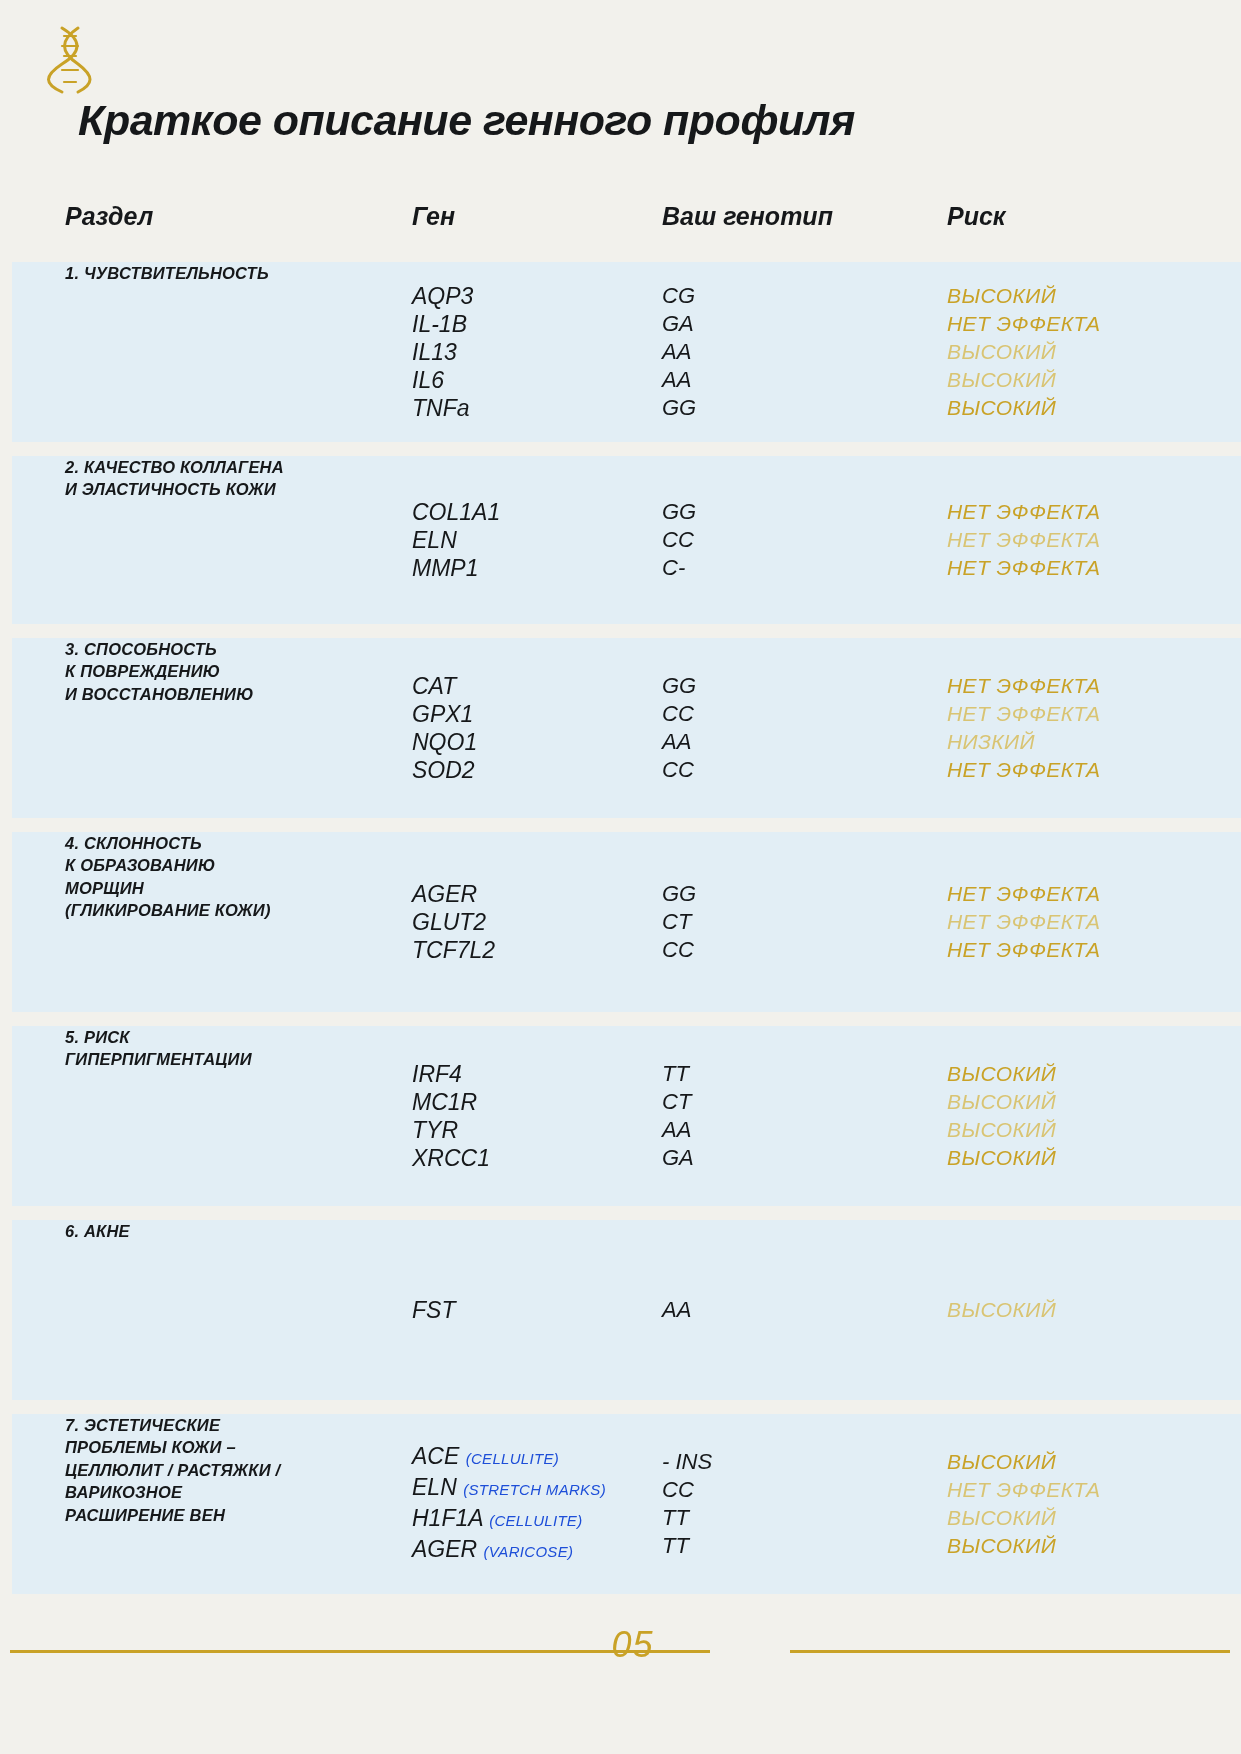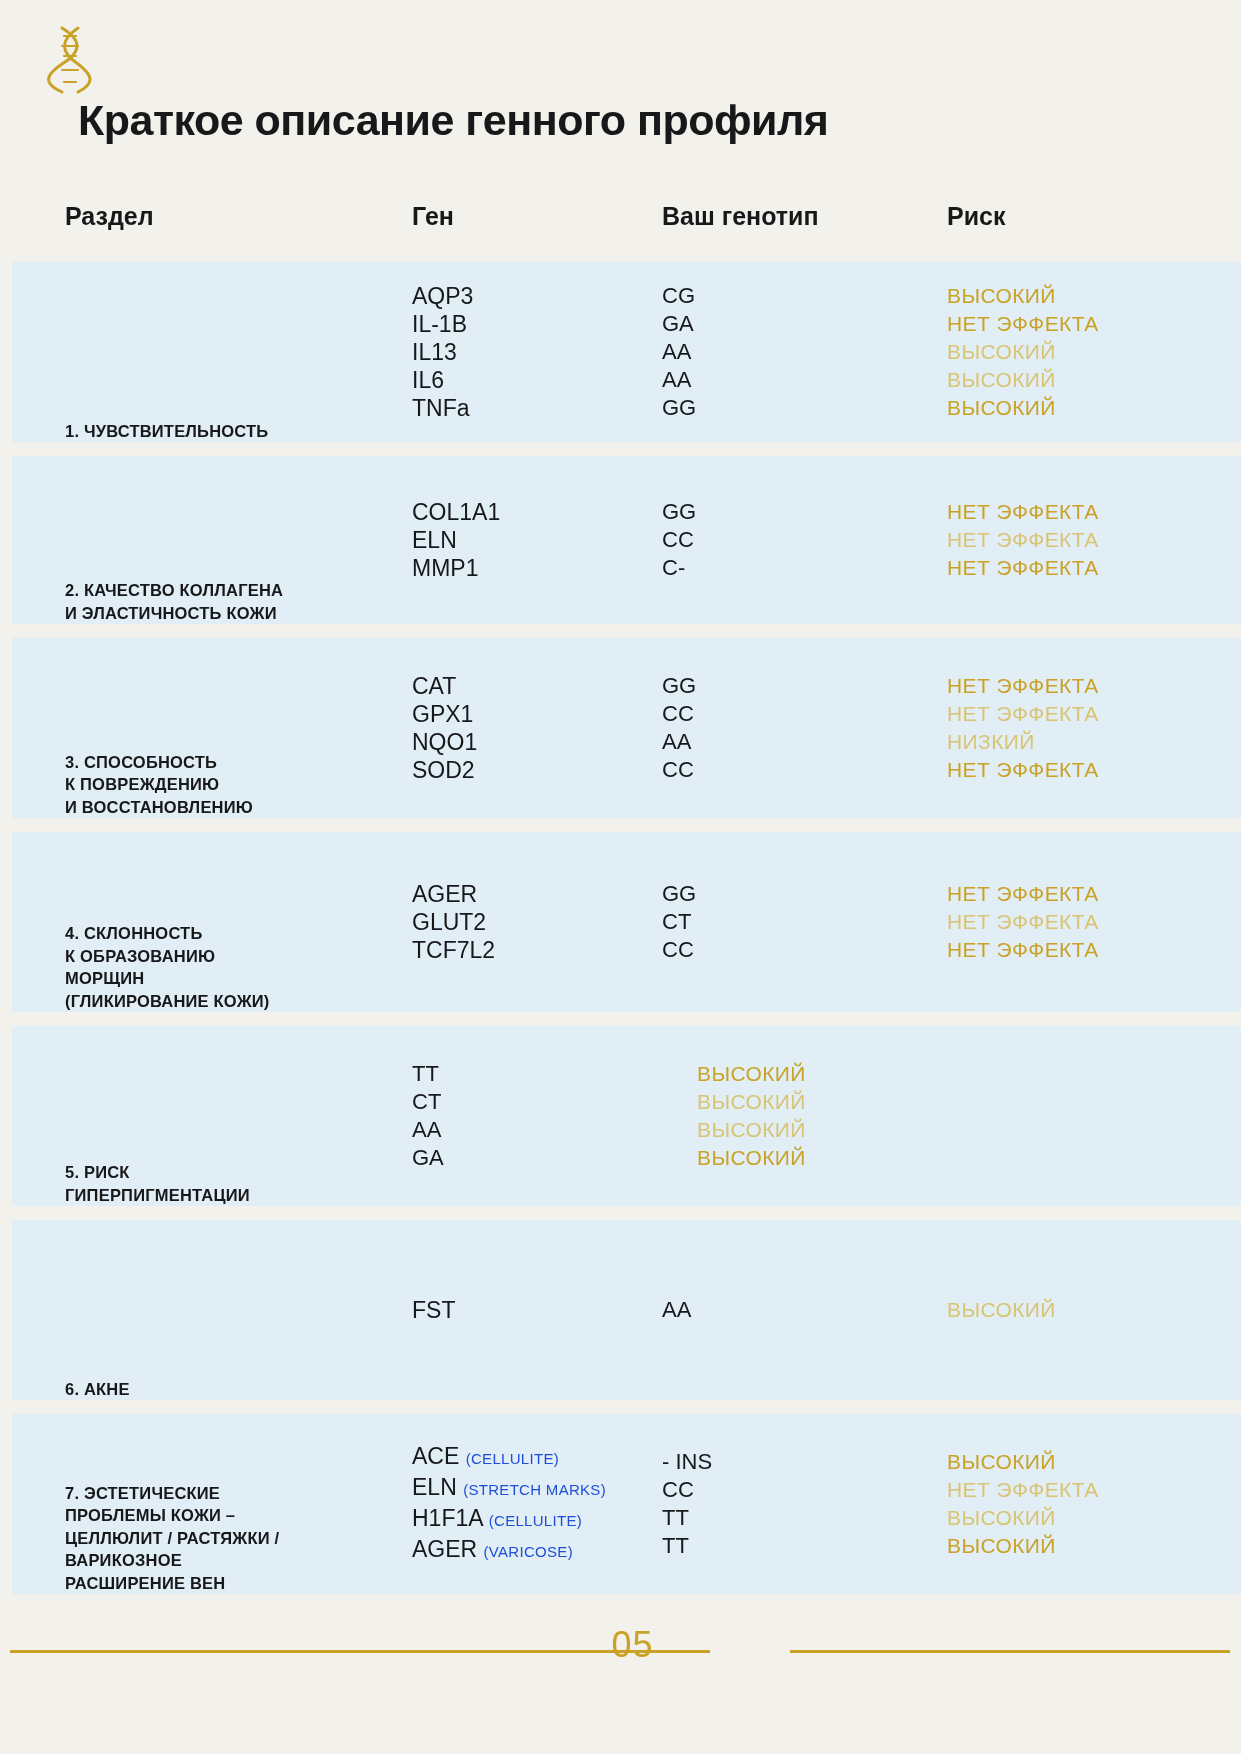--- a/index.html
+++ b/index.html
@@ -12,20 +12,21 @@
     background: #f2f1ec;
     font-family: "Liberation Sans", sans-serif;
     position: relative;
     overflow: hidden;
   }
   .page {
     position: relative;
     width: 1241px;
     height: 1306px;
     background: #f2f1ec;
+    font-style: italic;
   }
 
   
   .logo {
     position: absolute;
     left: 42px;
     top: 24px;
     width: 58px;
     height: 72px;
   }
@@ -70,21 +71,21 @@
     display: flex;
     margin-bottom: 14px;
     box-sizing: border-box;
   }
   .band .cell { box-sizing: border-box; }
 
   .cell.section {
     width: 400px;
     padding-left: 53px;
     display: flex;
-    align-items: flex-end;
+    align-items: flex-start;
   }
   .section-text {
     font-size: 16.5px;
     font-weight: bold;
     color: #16181a;
     line-height: 1.36;
     letter-spacing: 0.2px;
     text-transform: uppercase;
     white-space: pre-line;
   }
@@ -293,20 +294,26 @@
         <div class="risk-line risk-low">НЕТ ЭФФЕКТА</div>
         <div class="risk-line risk-none">НЕТ ЭФФЕКТА</div>
       </div>
     </div>
 
     <div class="band h5">
       <div class="cell section">
         <div class="section-text">5. РИСК
 ГИПЕРПИГМЕНТАЦИИ</div>
       </div>
+      <div class="cell genes stack">
+        <div class="gene-line"><span>IRF4</span></div>
+        <div class="gene-line"><span>MC1R</span></div>
+        <div class="gene-line"><span>TYR</span></div>
+        <div class="gene-line"><span>XRCC1</span></div>
+      </div>
       <div class="cell genos stack">
         <div class="geno-line">TT</div>
         <div class="geno-line">CT</div>
         <div class="geno-line">AA</div>
         <div class="geno-line">GA</div>
       </div>
       <div class="cell risks stack">
         <div class="risk-line risk-high">ВЫСОКИЙ</div>
         <div class="risk-line risk-high-l">ВЫСОКИЙ</div>
         <div class="risk-line risk-high-l">ВЫСОКИЙ</div>

